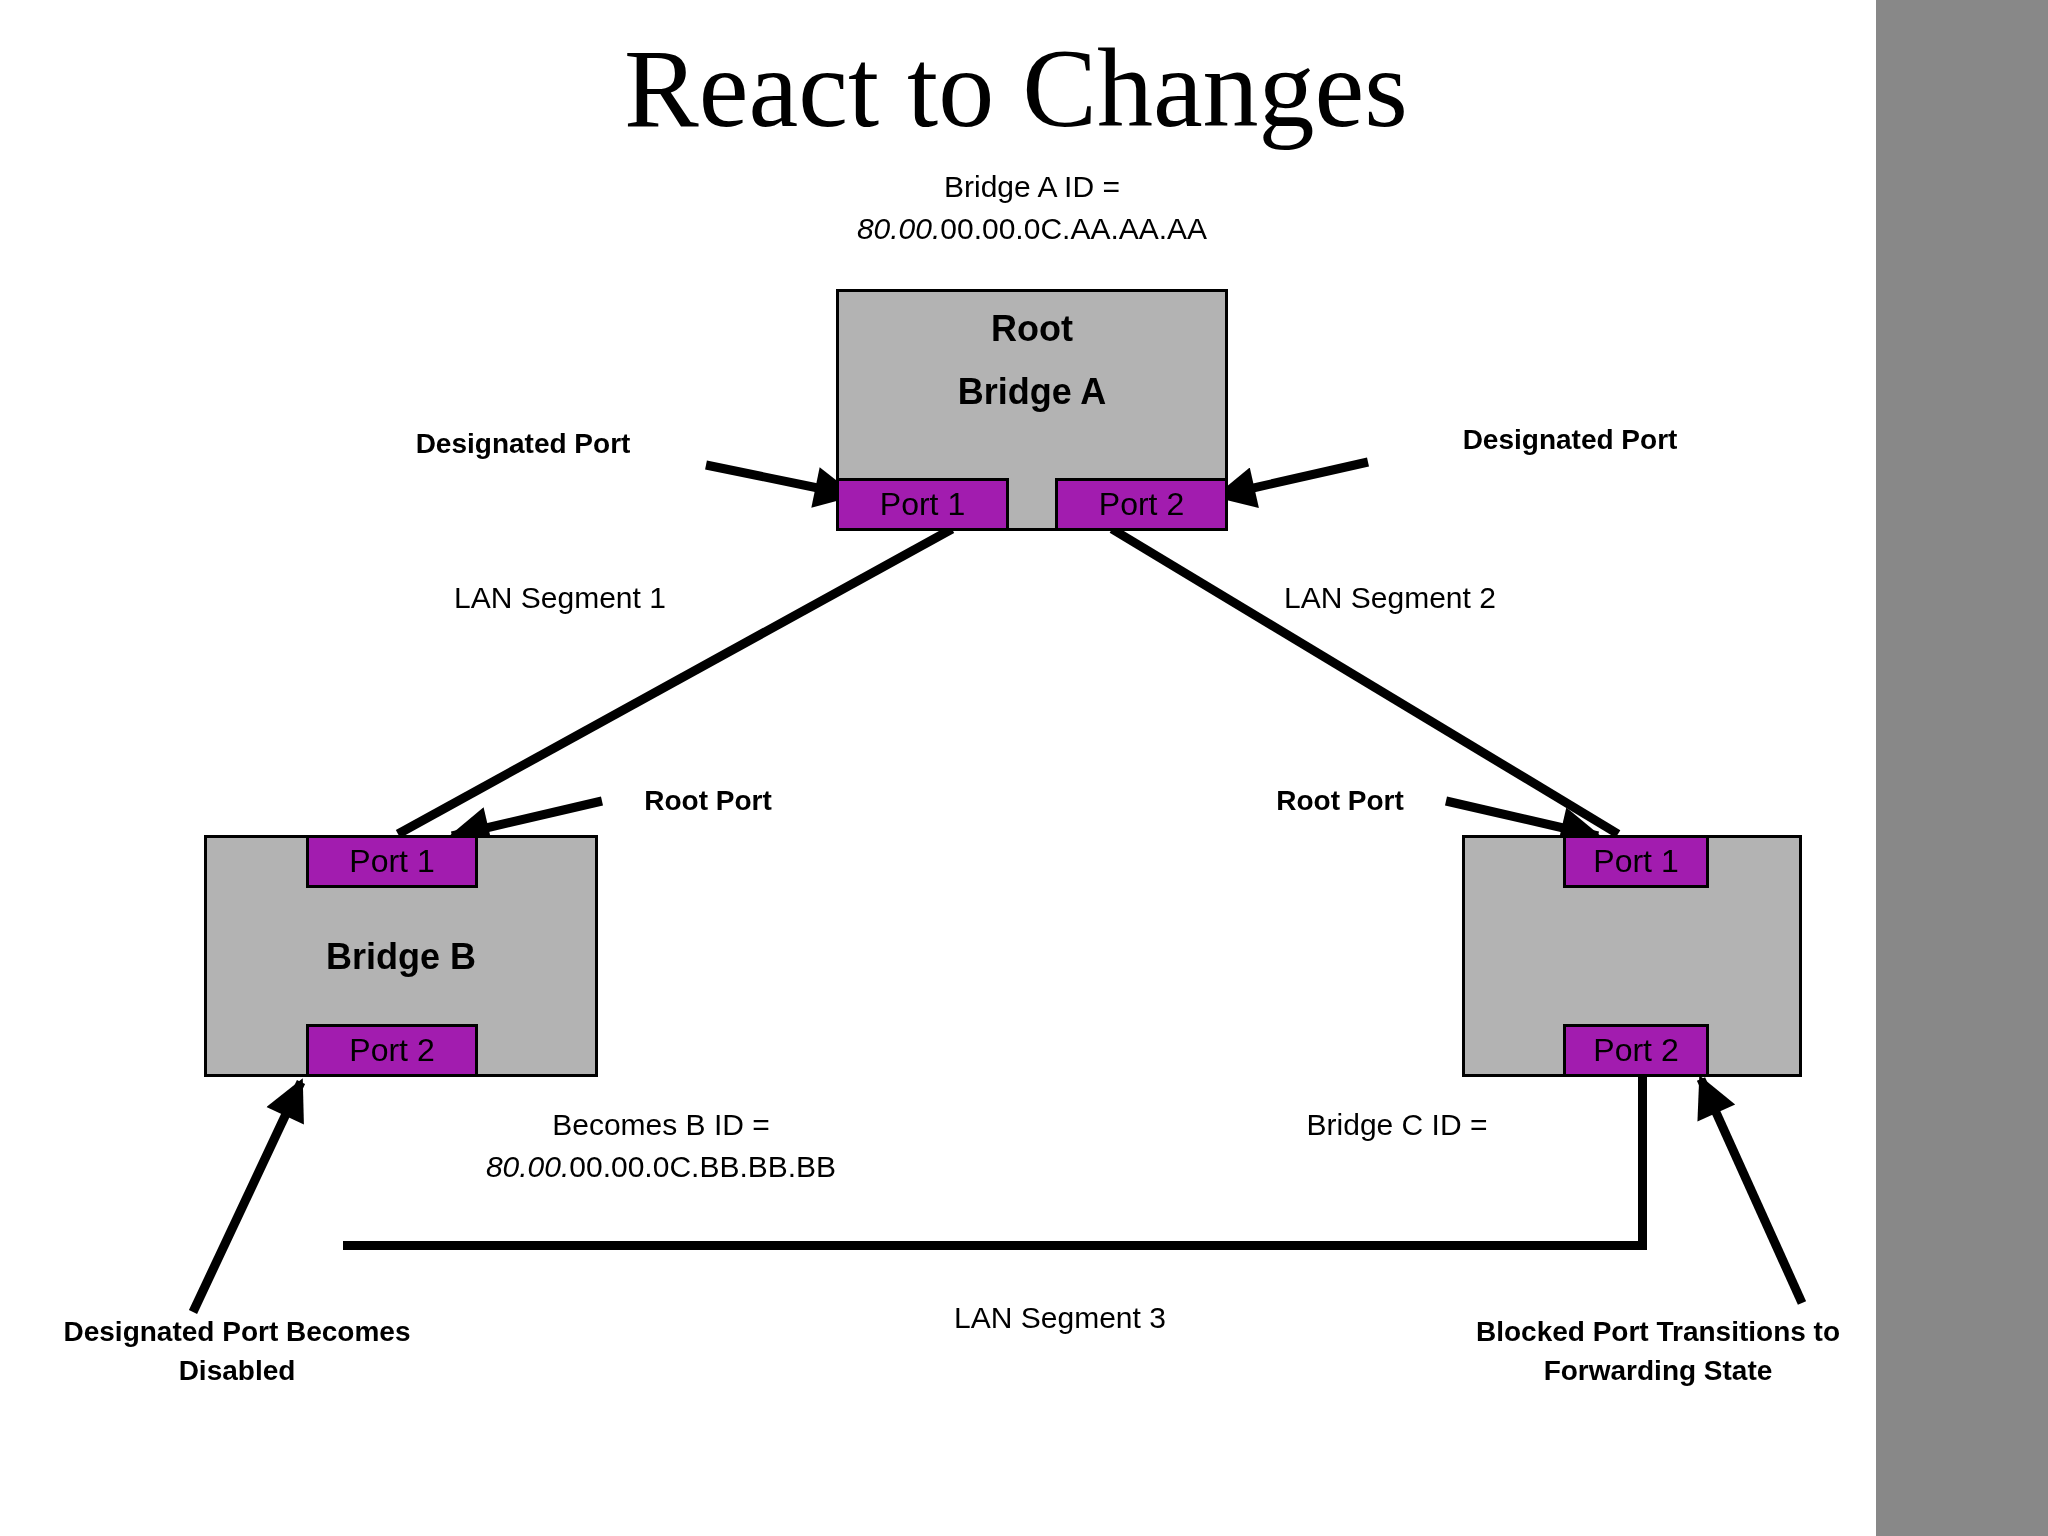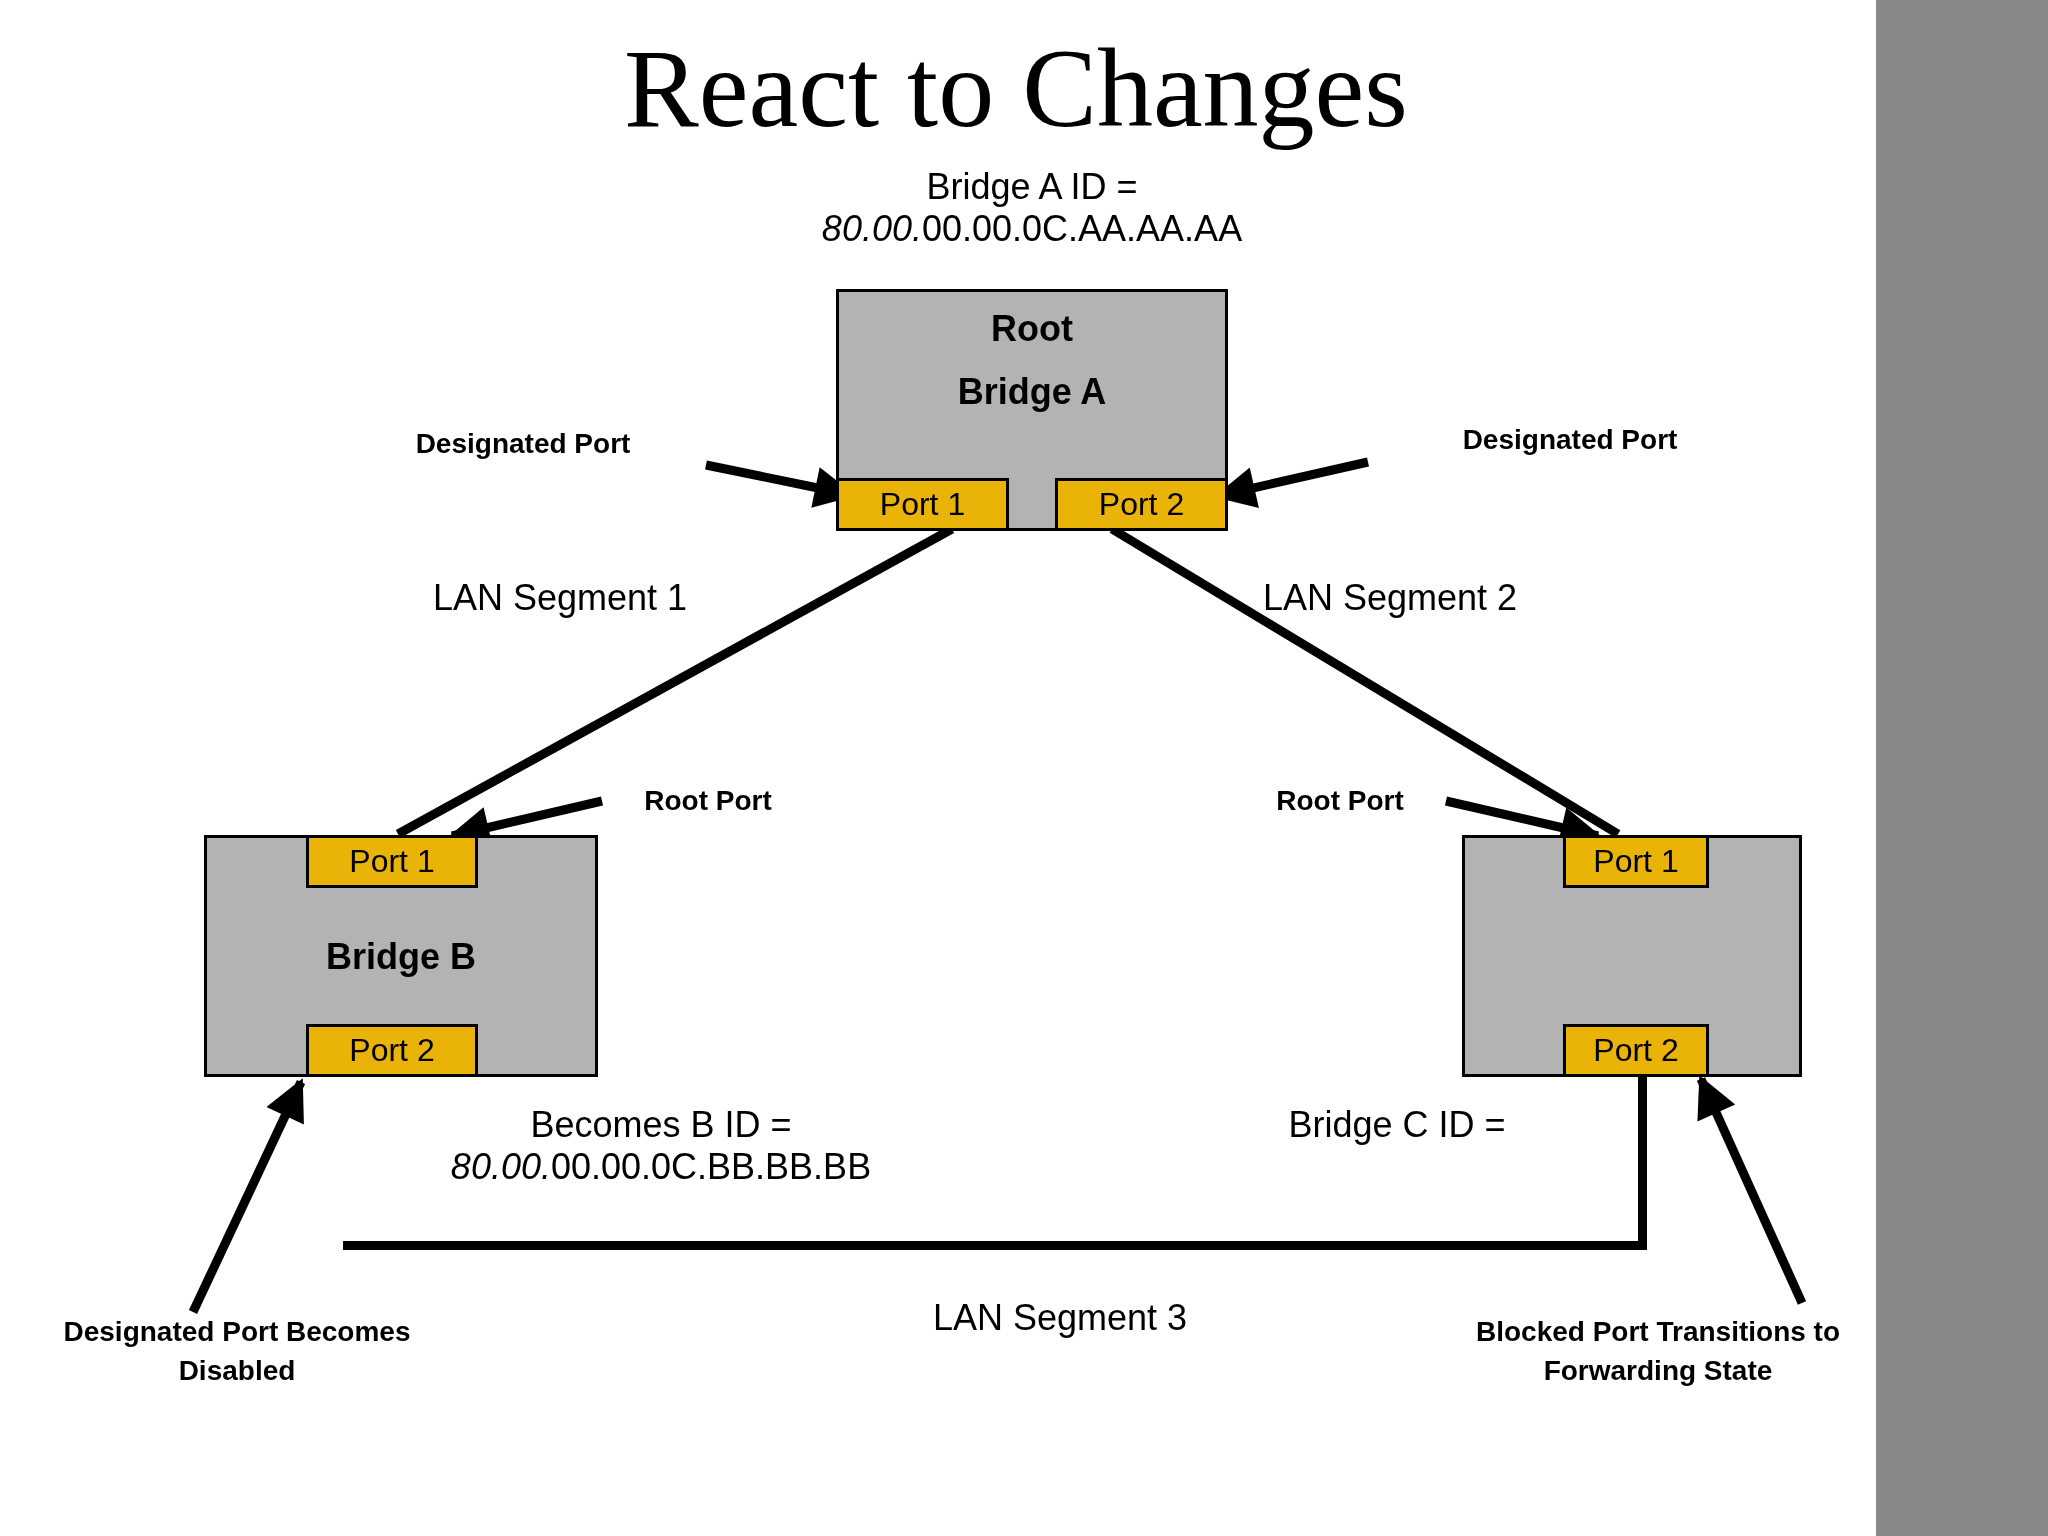--- a/index.html
+++ b/index.html
@@ -18,35 +18,35 @@
   }
   .stage svg.wires{position:absolute;left:0;top:0;width:2048px;height:1536px;pointer-events:none;}
   .bridge{
     position:absolute;
     background:var(--bridge-fill);
     border:3px solid var(--line);
     box-sizing:border-box;
   }
   .port{
     position:absolute;
-    background:#eab308;
+    background:#a21caf;
     border:3px solid var(--line);
     box-sizing:border-box;
     display:flex;align-items:center;justify-content:center;
     font-size:32px;
   }
   .lbl{
     position:absolute;
     transform:translate(-50%,-50%);
     white-space:nowrap;
     line-height:1.18;
     text-align:center;
   }
   .bold{font-weight:bold;font-size:28px;}
-  .plain{font-size:36px;}
+  .plain{font-size:30px;}
   .it{font-style:italic;}
   .title{
     font-family:"Liberation Serif",serif;
     font-size:112px;
     font-weight:400;
     letter-spacing:0px;
   }
   .bridge-name{
     position:absolute;
     display:flex;flex-direction:column;align-items:center;justify-content:center;

